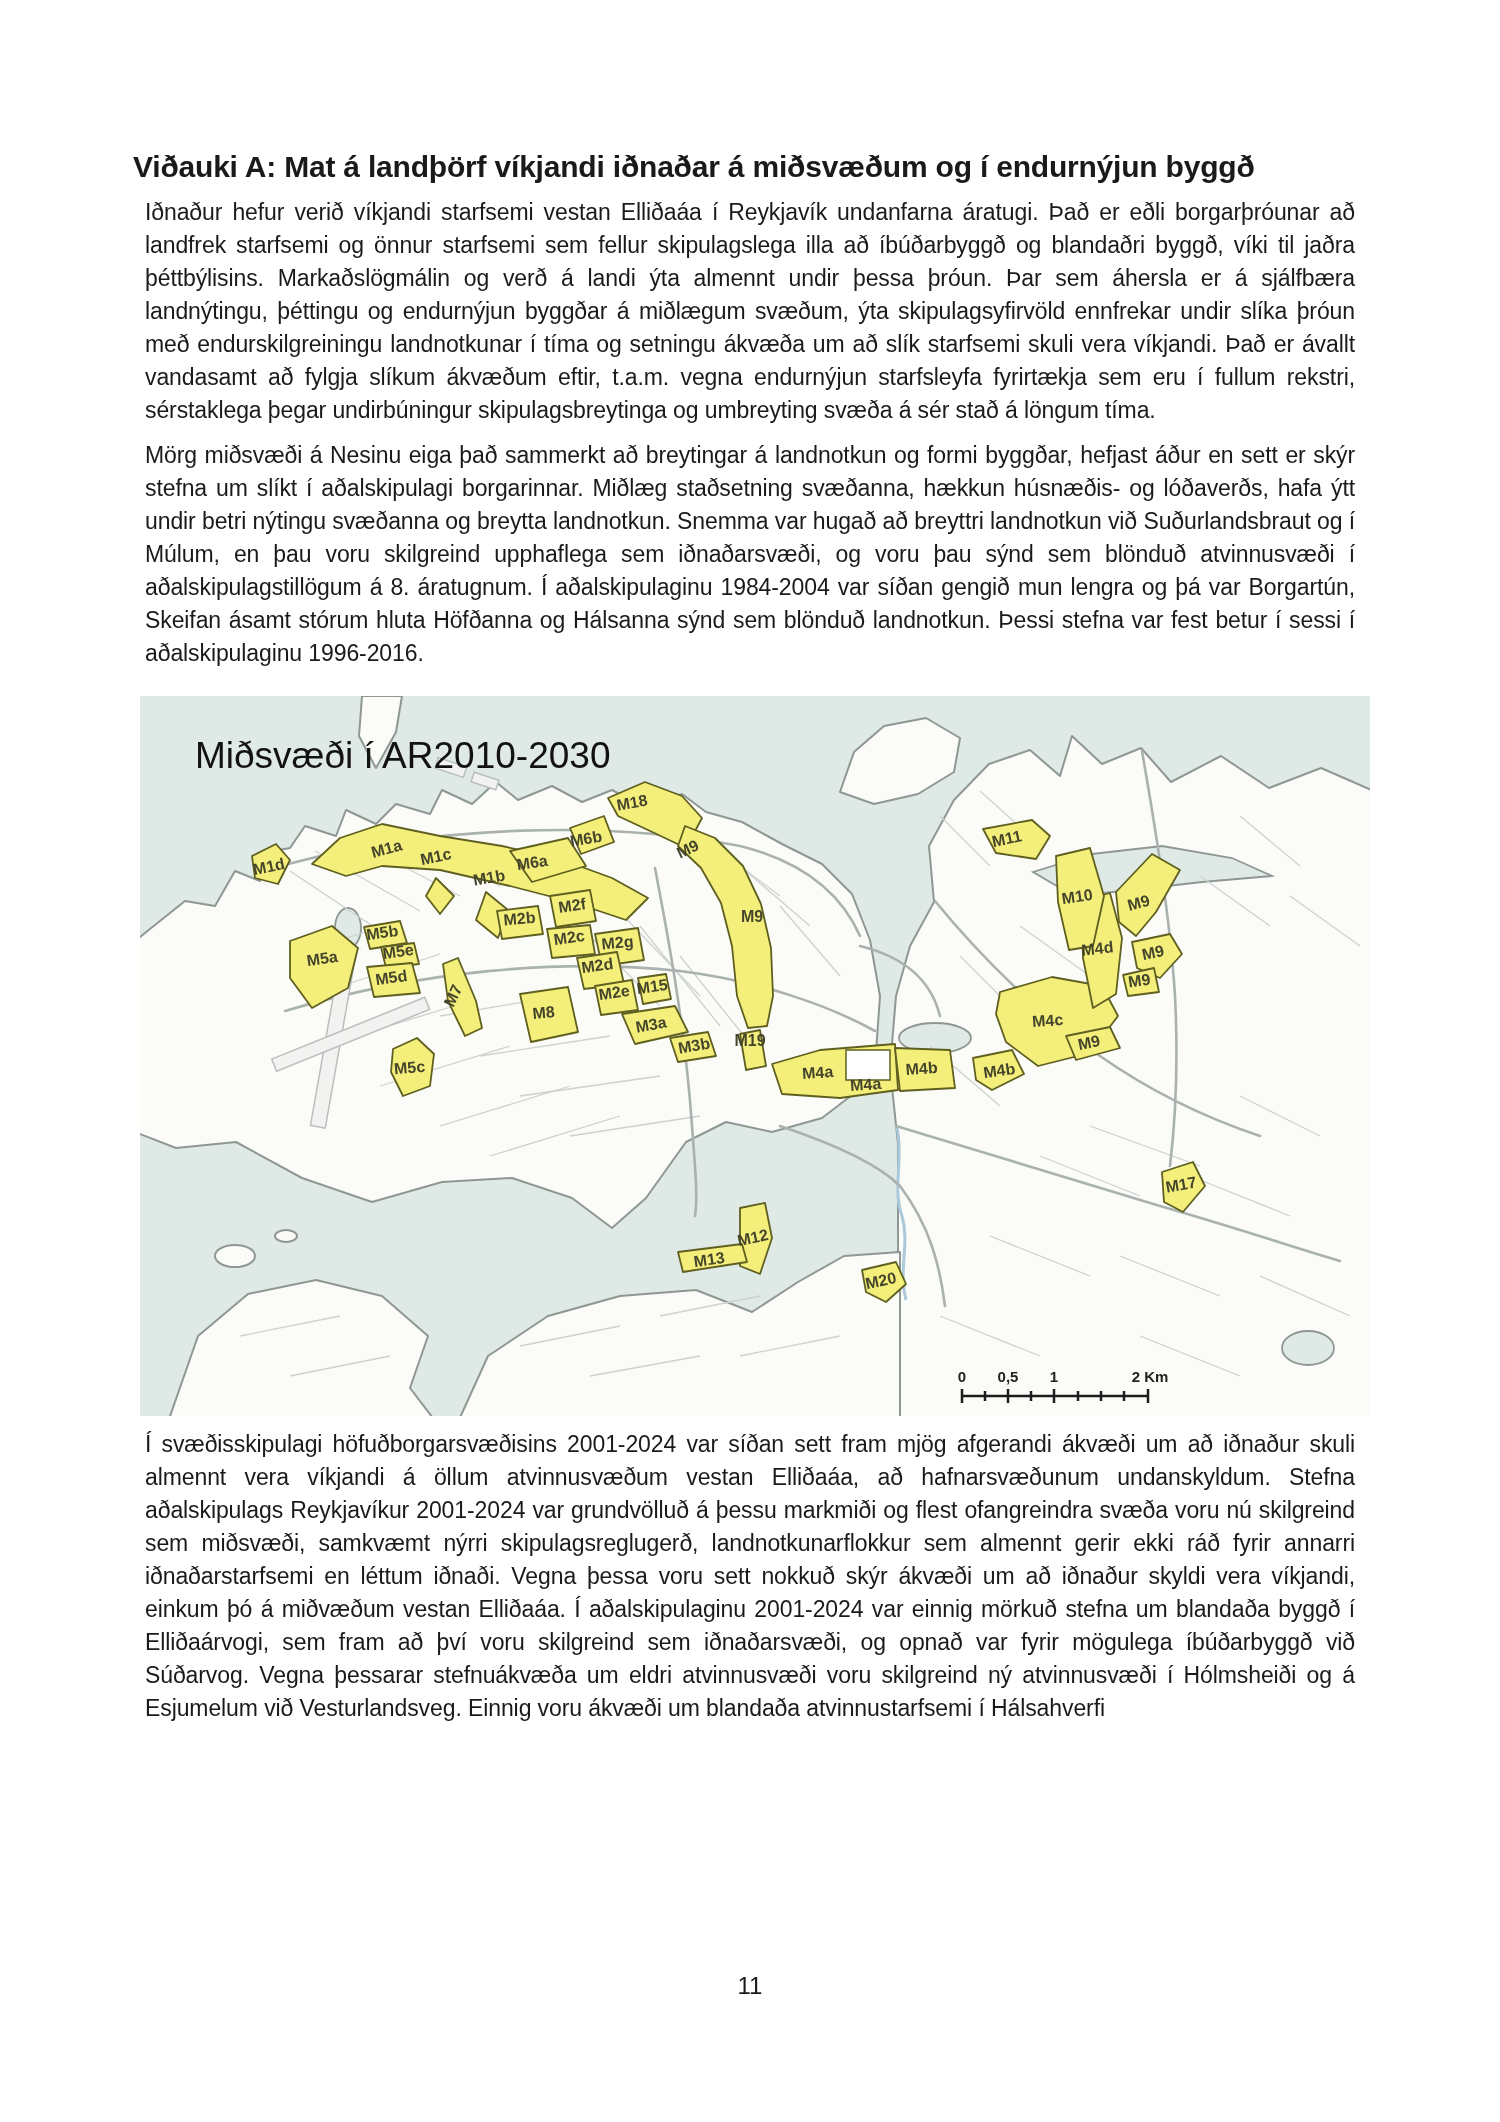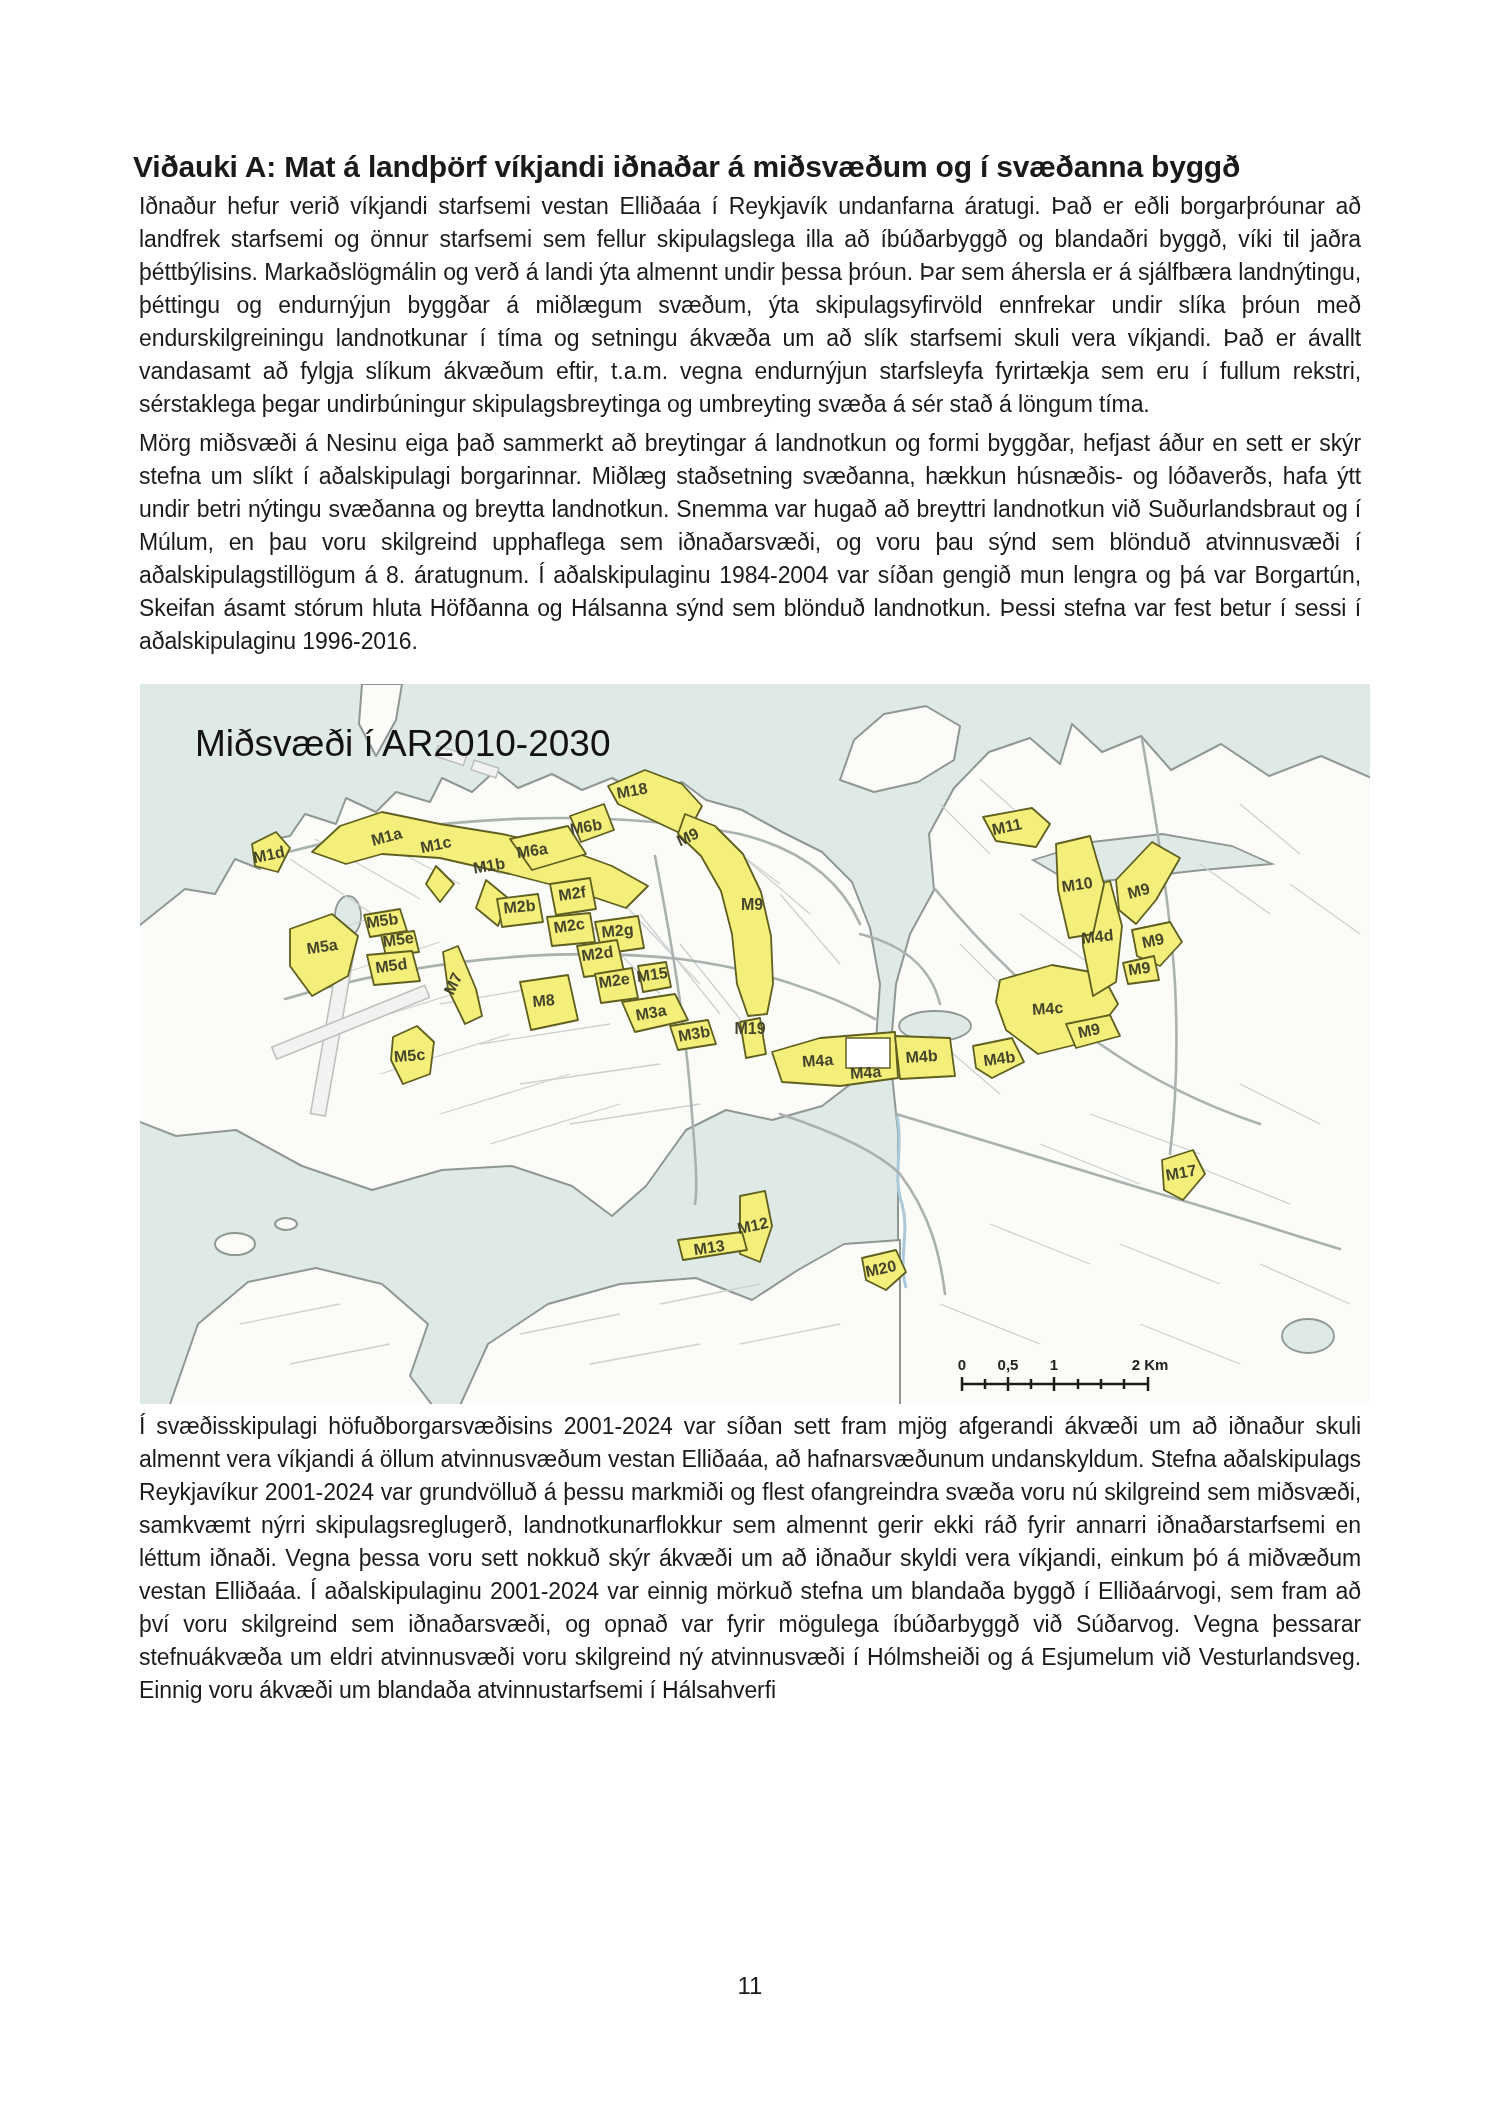--- a/index.html
+++ b/index.html
@@ -26,21 +26,21 @@
     letter-spacing:-0.2px;
     margin:0;
     padding-top:150px;
   }
   p.body-par{
     font-size:23px;
     line-height:33px;
     letter-spacing:-0.1px;
     text-align:justify;
     text-align-last:left;
-    margin:6px;
+    margin:12px;
   }
   .p1{margin-top:48px;}
   .p2{margin-top:15px;}
   .p3{margin-top:30px;}
   .map-fig{
     width:1230px;
     margin:26px 0 0 7px;
   }
   .map-fig svg{display:block;}
   .pageno{
@@ -64,21 +64,21 @@
   .map-title{font-size:37px;fill:#121212;font-family:"Liberation Sans",sans-serif;}
   .scale text{font-size:15px;fill:#222;font-weight:bold;text-anchor:middle;font-family:"Liberation Sans",sans-serif;}
   .scale path,.scale line{stroke:#1c1c1c;stroke-width:2.5;fill:none;}
 </style>
 </head>
 <body>
 
 <div class="page">
   <div class="content">
 
-    <h1 class="doc-title">Viðauki A: Mat á landþörf víkjandi iðnaðar á miðsvæðum og í svæðanna byggð</h1>
+    <h1 class="doc-title">Viðauki A: Mat á landþörf víkjandi iðnaðar á miðsvæðum og í endurnýjun byggð</h1>
 
     <p class="body-par p1">Iðnaður hefur verið víkjandi starfsemi vestan Elliðaáa í Reykjavík undanfarna áratugi. Það er eðli borgarþróunar að landfrek starfsemi og önnur starfsemi sem fellur skipulagslega illa að íbúðarbyggð og blandaðri byggð, víki til jaðra þéttbýlisins. Markaðslögmálin og verð á landi ýta almennt undir þessa þróun. Þar sem áhersla er á sjálfbæra landnýtingu, þéttingu og endurnýjun byggðar á miðlægum svæðum, ýta skipulagsyfirvöld ennfrekar undir slíka þróun með endurskilgreiningu landnotkunar í tíma og setningu ákvæða um að slík starfsemi skuli vera víkjandi. Það er ávallt vandasamt að fylgja slíkum ákvæðum eftir, t.a.m. vegna endurnýjun starfsleyfa fyrirtækja sem eru í fullum rekstri, sérstaklega þegar undirbúningur skipulagsbreytinga og umbreyting svæða á sér stað á löngum tíma.</p>
     <p class="body-par p2">Mörg miðsvæði á Nesinu eiga það sammerkt að breytingar á landnotkun og formi byggðar, hefjast áður en sett er skýr stefna um slíkt í aðalskipulagi borgarinnar. Miðlæg staðsetning svæðanna, hækkun húsnæðis- og lóðaverðs, hafa ýtt undir betri nýtingu svæðanna og breytta landnotkun. Snemma var hugað að breyttri landnotkun við Suðurlandsbraut og í Múlum, en þau voru skilgreind upphaflega sem iðnaðarsvæði, og voru þau sýnd sem blönduð atvinnusvæði í aðalskipulagstillögum á 8. áratugnum. Í aðalskipulaginu 1984-2004 var síðan gengið mun lengra og þá var Borgartún, Skeifan ásamt stórum hluta Höfðanna og Hálsanna sýnd sem blönduð landnotkun. Þessi stefna var fest betur í sessi í aðalskipulaginu 1996-2016.</p>
 
     <div class="map-fig">
       <svg viewBox="0 0 1230 720" width="1230" height="720" xmlns="http://www.w3.org/2000/svg">
 
         <rect class="water" x="0" y="0" width="1230" height="720"></rect>
 
         <g>

